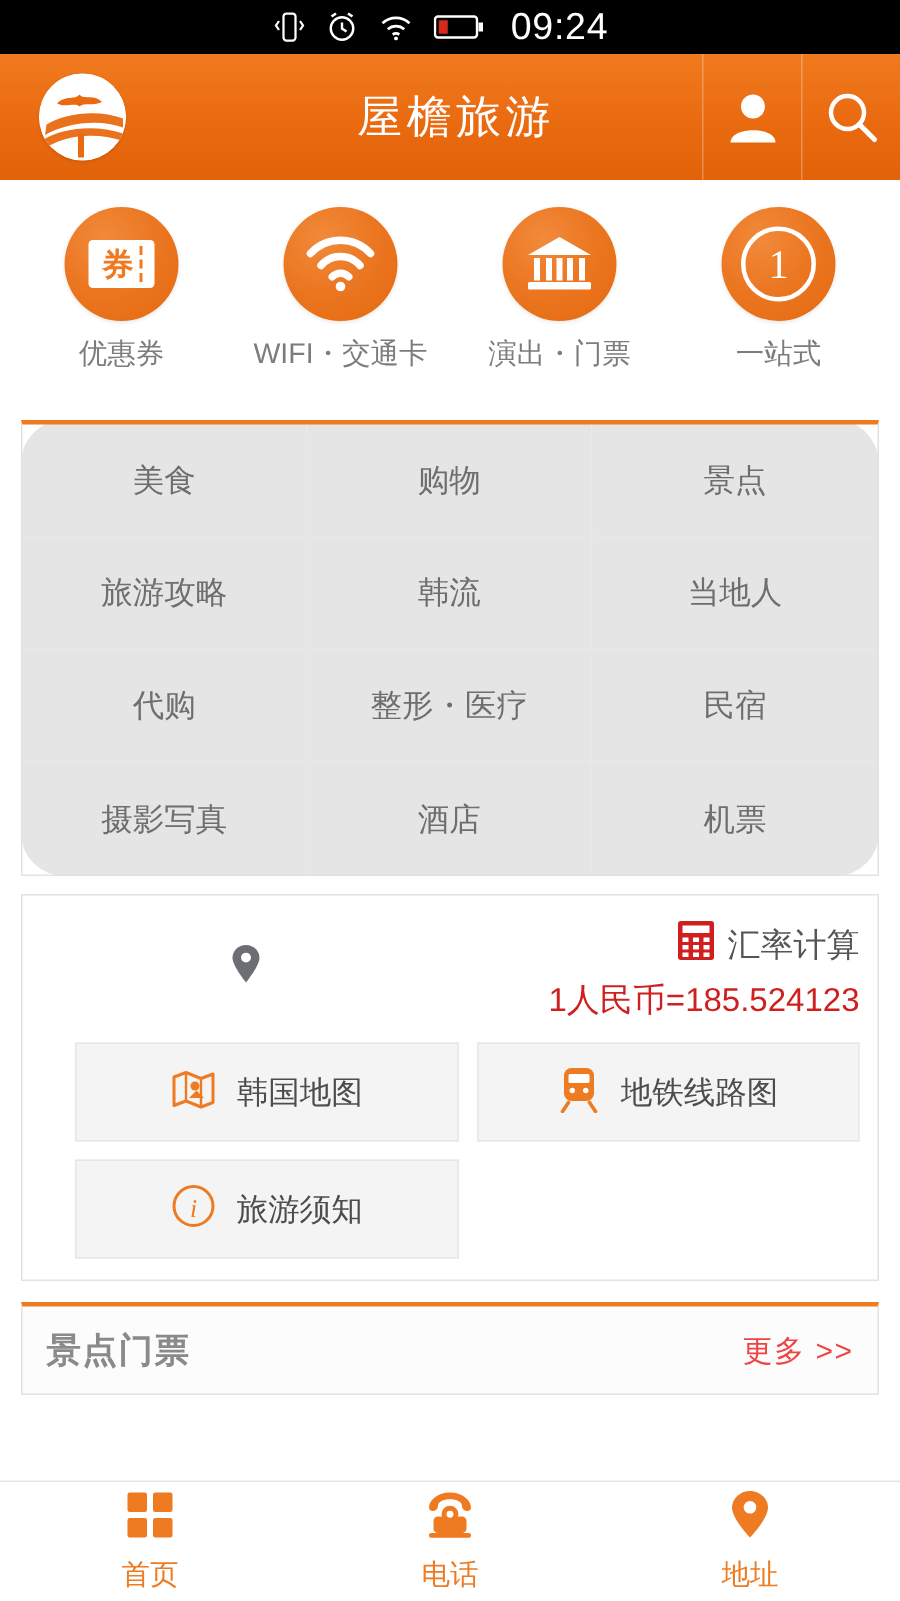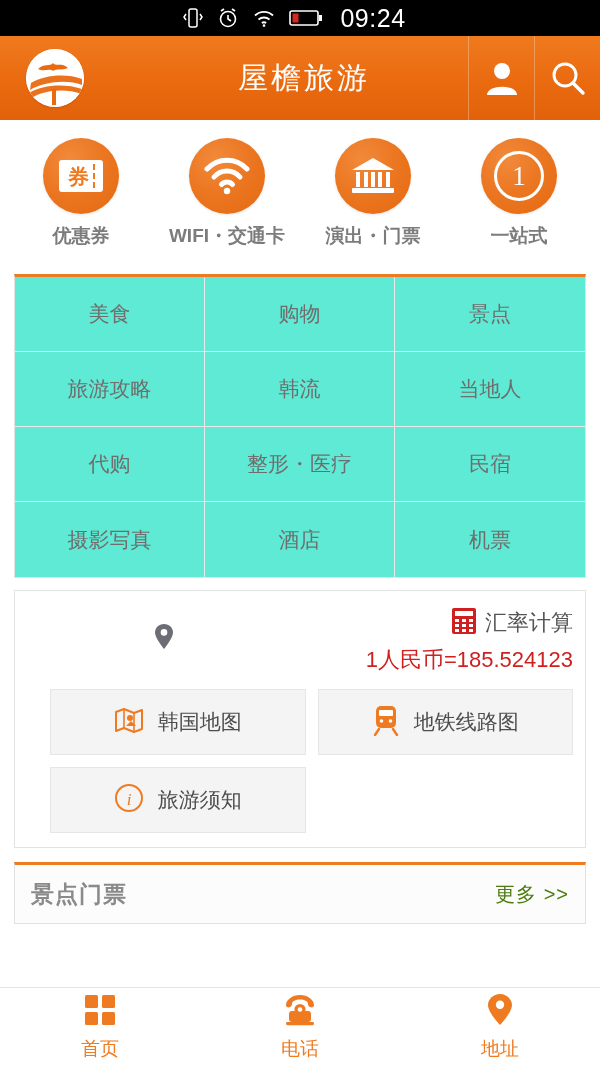--- a/index.html
+++ b/index.html
@@ -48,38 +48,38 @@
     flex: 0 0 150px; display: flex; align-items: flex-start;
     padding: 18px 8px 0 8px; background: #fff;
   }
   .quick-item { flex: 1; display: flex; flex-direction: column; align-items: center; gap: 9px; }
   .quick-circle {
     width: 76px; height: 76px; border-radius: 50%;
     background: radial-gradient(circle at 35% 28%, #f18a3b 0%, #ec7722 45%, #e3690f 100%);
     display: flex; align-items: center; justify-content: center;
     box-shadow: 0 1px 3px rgba(0,0,0,0.10);
   }
-  .quick-label { font-size: 19px; color: #7c7c7c; white-space: nowrap; font-weight: bold; }
+  .quick-label { font-size: 19px; color: #7c7c7c; white-space: nowrap; }
   .coupon-ticket {
     width: 44px; height: 32px; background:#fff; border-radius: 3px;
     display:flex; align-items:center; justify-content:center; position: relative;
   }
   .coupon-ticket span { color:#ef7a20; font-size: 21px; line-height: 1; font-weight: 700; margin-left:-5px; }
   .coupon-ticket::after{
     content:""; position:absolute; right:8px; top:4px; bottom:4px; width:0;
     border-right: 2px dashed #ef7a20;
   }
   .onestop-ring {
     width: 50px; height: 50px; border-radius: 50%; border: 3px solid #fff;
     display:flex; align-items:center; justify-content:center;
     color:#fff; font-size:27px; line-height:1; font-family:"Liberation Serif", serif;
   }
 
   
-  .panel { margin: 4px 14px 0 14px; background:#5eead4; }
+  .panel { margin: 10px 14px 0 14px; background:#e5e5e5;border-radius:29px; }
   .cat-grid {
     border: 1px solid #e2e2e2; border-top: 3px solid #ee7b22;
     display: grid; grid-template-columns: repeat(3, 1fr);
   }
   .cat-cell {
     height: 75px; display: flex; align-items: center; justify-content: center;
     font-size: 21px; color: #6e6e6e;
     border-right: 1px solid #e8e8e8; border-bottom: 1px solid #e8e8e8;
   }
   .cat-cell:nth-child(3n) { border-right: none; }
@@ -100,21 +100,21 @@
   }
   .tool-btn-label { font-size: 21px; color: #4d4d4d; }
 
   
   .section-box {
     margin: 14px 14px 0 14px; border: 1px solid #e2e2e2; border-top: 3px solid #ee7b22;
     height: 62px; display: flex; align-items: center; justify-content: space-between;
     padding: 0 16px; background: #fcfcfc;
   }
   .section-title { font-size: 23px; color: #8a8a8a; letter-spacing: 1px; font-weight: bold; }
-  .section-more { font-size: 20px; color: #4d7c0f; letter-spacing: 1px; }
+  .section-more { font-size: 20px; color: #ef4444; letter-spacing: 1px; }
 
   
   .bottom-nav {
     margin-top: auto; flex: 0 0 80px; height: 80px;
     border-top: 1px solid #e4e4e4; background: #fff;
     display: flex; align-items: center;
   }
   .nav-item { flex: 1; display: flex; flex-direction: column; align-items: center; gap: 5px; }
   .nav-label { font-size: 19px; color: #ee7b22; }
 </style>

